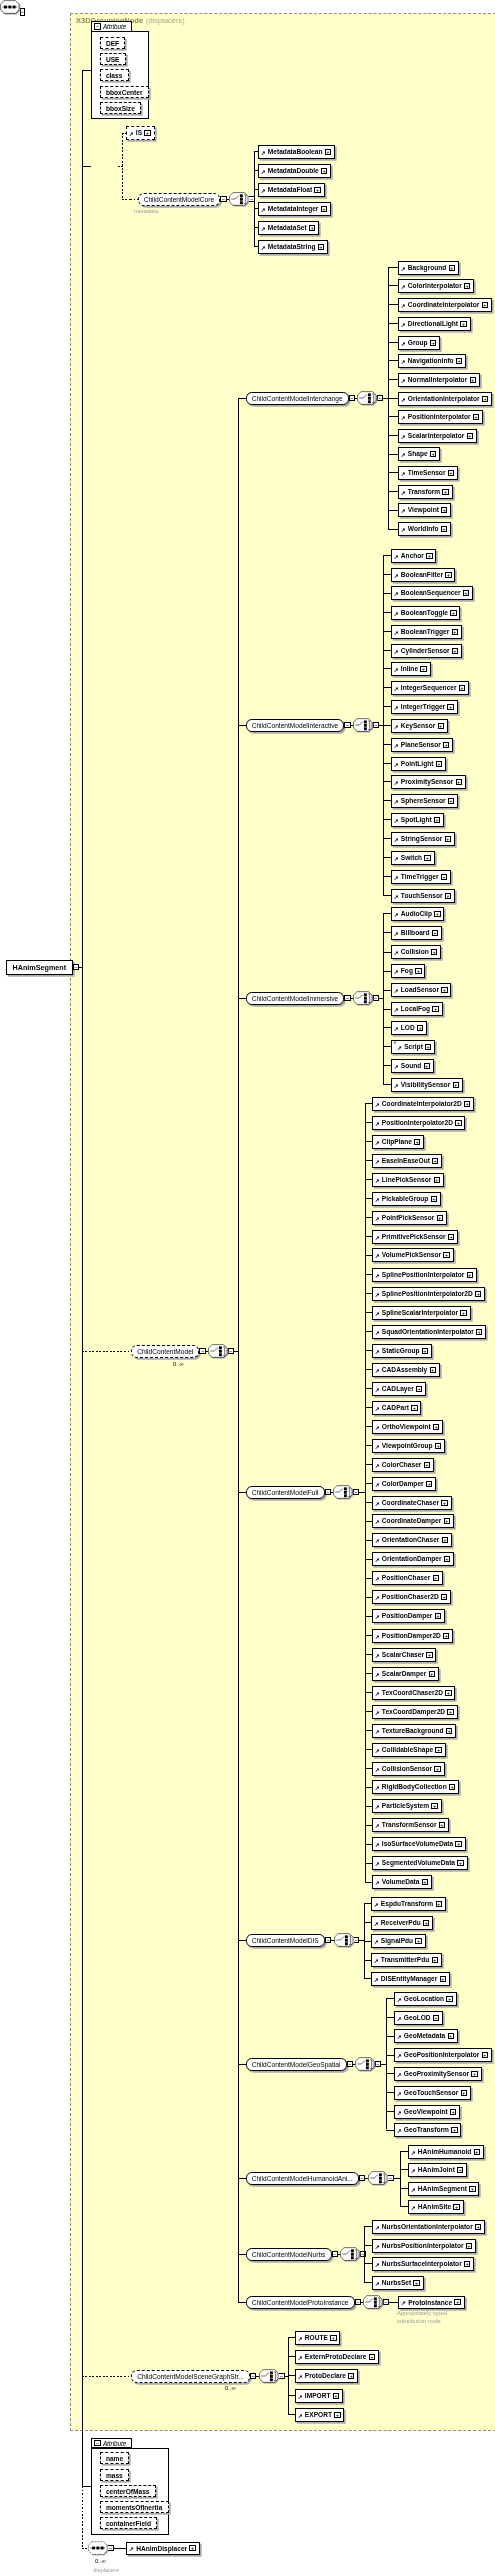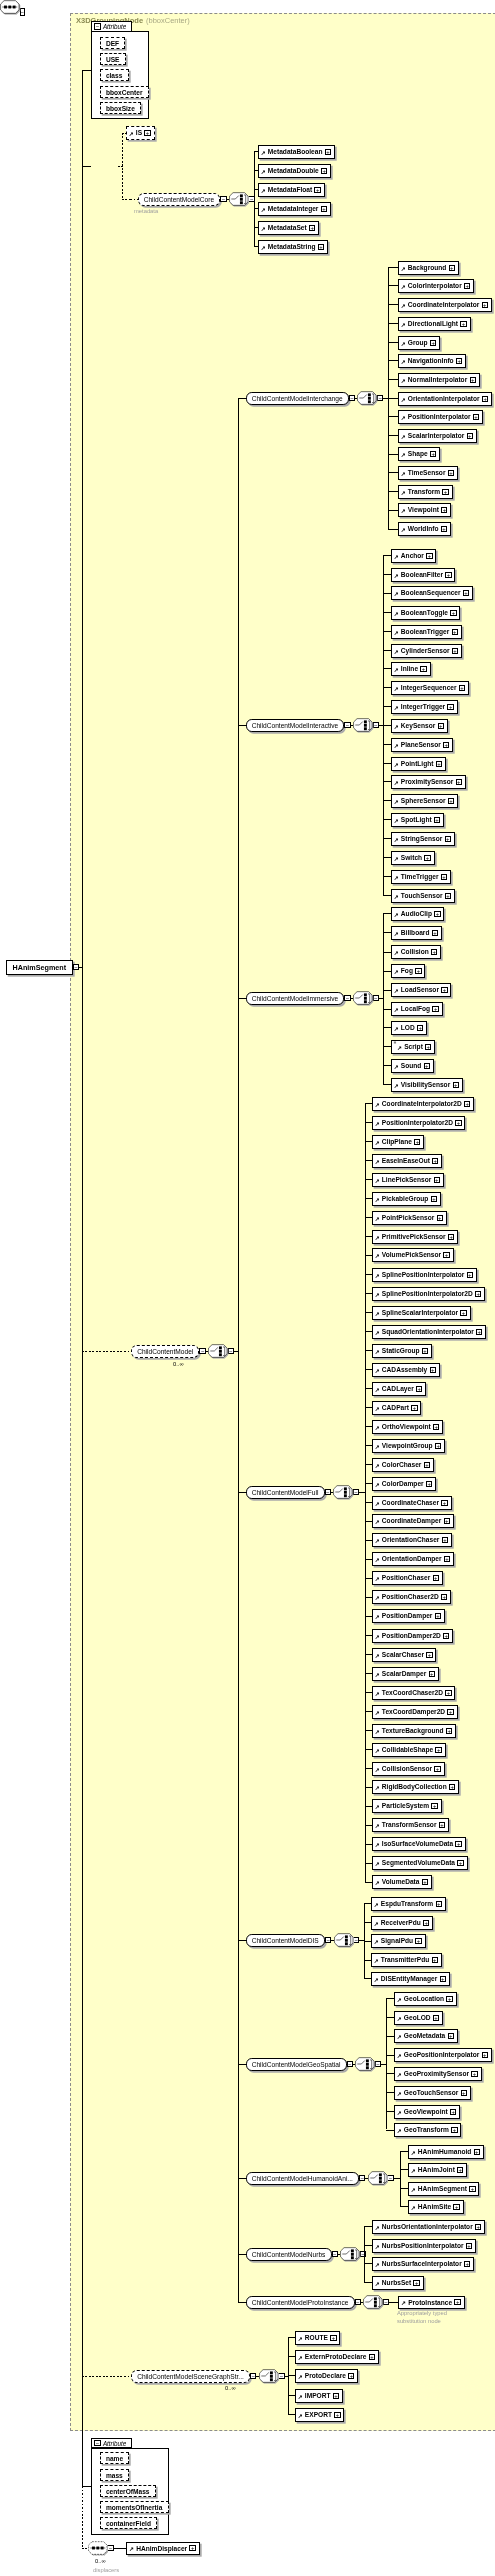--- a/index.html
+++ b/index.html
@@ -45,21 +45,21 @@
   .rootbox .ebx{display:inline-flex;align-items:center;height:12.7px;padding:0 5.8px;background:#fff;
         border:0.6px solid #000;box-shadow:1.7px 1.7px 0 #ababab;font-size:7.2px;font-weight:bold;}
 </style>
 </head>
 <body>
 
 <div id="canvas">
   
   <div class="basebox" style="left:70px;top:13.3px;width:424px;height:2416px;"></div>
   <div class="btitle" style="left:76px;top:15.6px;">
-    <span>X3DGroupingNode</span><span class="sfx">(bboxCenter)</span>
+    <span>X3DGroupingNode</span><span class="sfx">(displacers)</span>
   </div>
 
   
   <div class="attrblock" id="attrblock1" style="left:91px;top:21.3px;width:58px;height:98px;">
     <div class="attrbody" style="top:9.8px;width:58px;height:88px;"></div>
     <div class="attrtab">
       <span class="pm">−</span>
       <span>Attribute</span>
     </div>
   <span class="attritem" style="left: 8.7px; top: 16px;">DEF</span>

